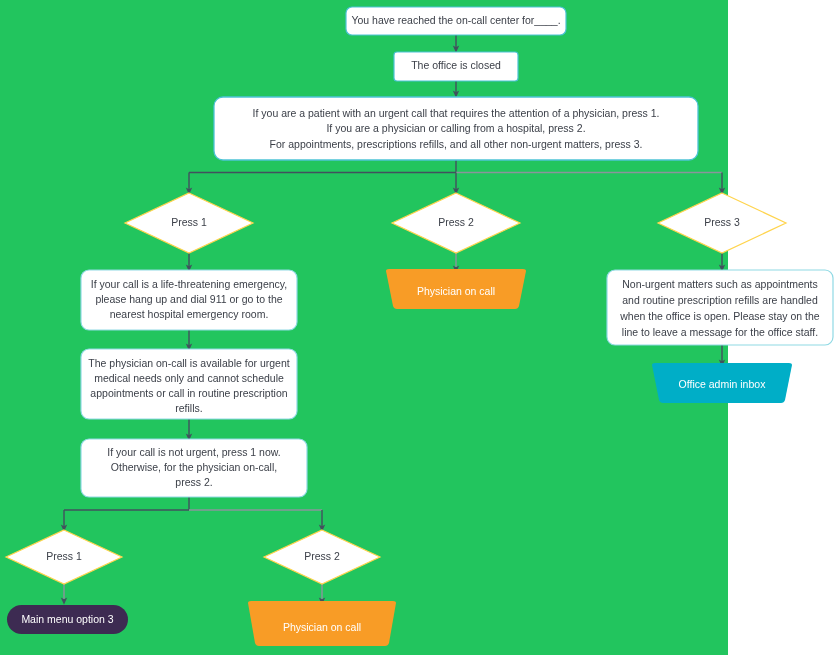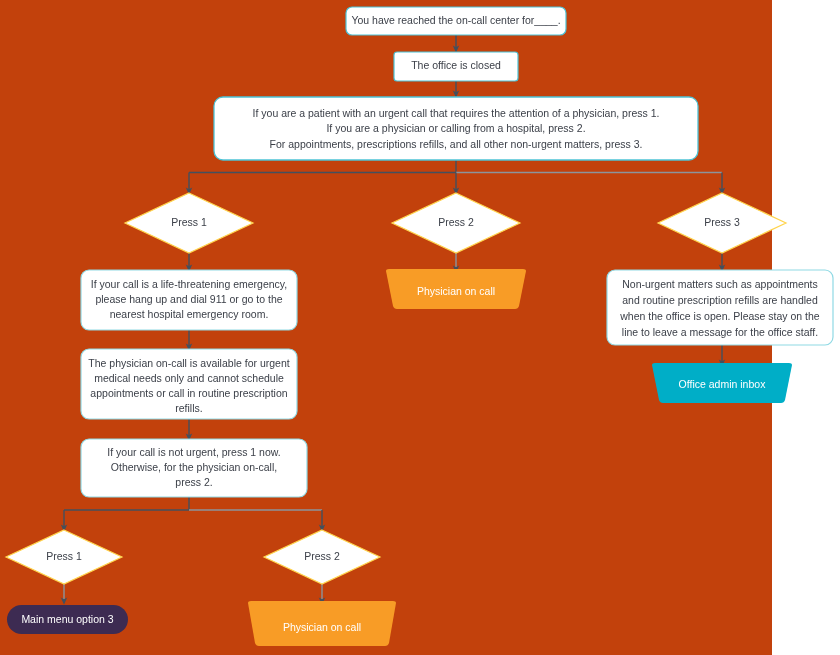--- a/index.html
+++ b/index.html
@@ -11,22 +11,21 @@
   body {
     width: 840px;
     height: 655px;
     font-family: "Liberation Sans", sans-serif;
     overflow: hidden;
   }
   #flow-canvas {
     position: relative;
     width: 728px;
     height: 655px;
-    background: #c2410c;
-    padding-left: 44px;
+    background: #22c55e;
   }
   svg.layer {
     position: absolute;
     top: 0;
     left: 0;
     width: 840px;
     height: 655px;
   }
   .node-text {
     font-family: "Liberation Sans", sans-serif;

